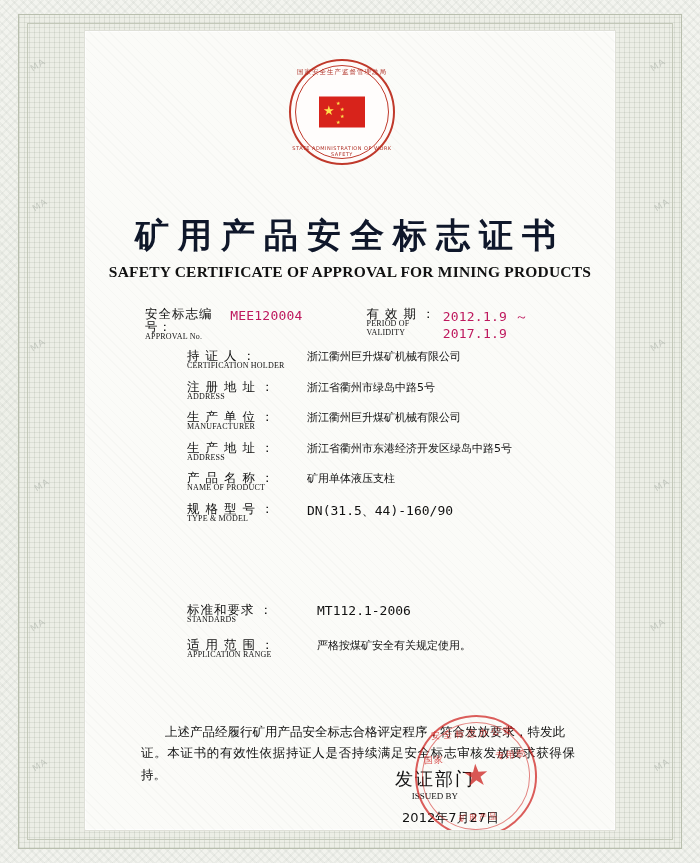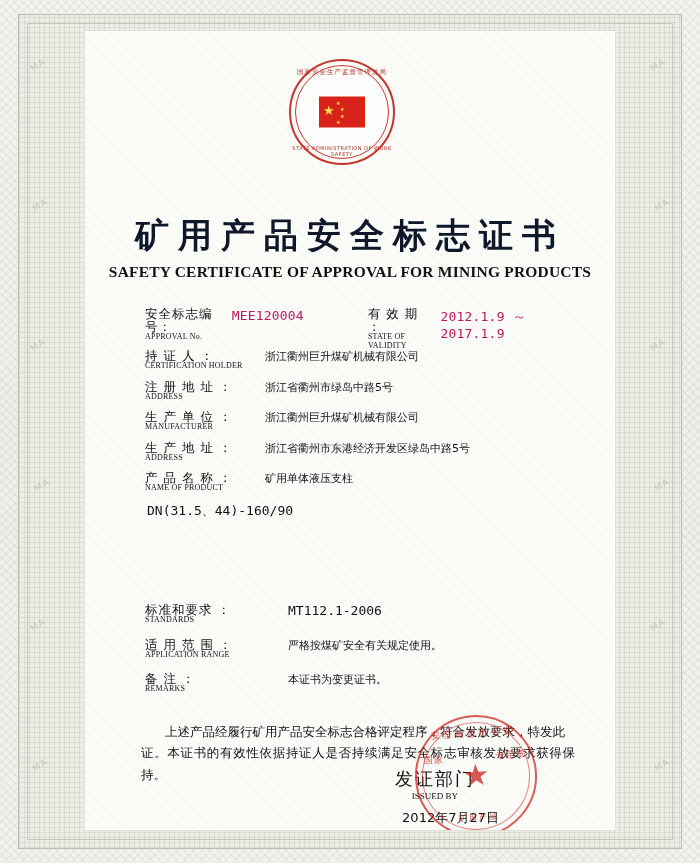--- a/index.html
+++ b/index.html
@@ -113,30 +113,30 @@
   .val{
     font-size:13px;color:#be185d;font-family:"DejaVu Sans Mono","Liberation Mono",monospace;
     letter-spacing:.2px;
   }
   .ap-no{margin-left:6px;padding-top:1px;}
   .validity{margin-left:64px;}
   .validity-val{margin-left:6px;padding-top:1px;}
 
   
   .fields{position:absolute;left:60px;right:40px;top:318px;}
-  .field{display:flex;align-items:flex-start;margin-bottom:9px;}
+  .field{display:flex;align-items:flex-start;margin-bottom:9px;margin-left:42px;}
   .field .lbl{min-width:118px;}
   .field .fv{
     font-size:11px;color:#111;padding-top:0px;margin-left:2px;
     font-family:"DejaVu Sans","Liberation Sans",sans-serif;
   }
   .field .fv.mono{font-family:"DejaVu Sans Mono","Liberation Mono",monospace;font-size:13px;}
 
   .fields2{position:absolute;left:60px;right:40px;top:572px;}
-  .fields2 .field{margin-bottom:13px;gap:13px;}
+  .fields2 .field{margin-bottom:13px;}
   .fields2 .field .lbl{min-width:128px;}
 
   
   .statement{
     position:absolute;left:56px;right:40px;top:690px;
     font-size:12.5px;color:#111;line-height:1.7;text-align:justify;
   }
   .statement .indent{text-indent:24px;display:block;}
 
   
@@ -220,21 +220,21 @@
     <div class="title-en">SAFETY CERTIFICATE OF APPROVAL FOR MINING PRODUCTS</div>
 
     <div class="row-approval">
       <div class="lbl">
         <span class="cn">安全标志编号：</span>
         <span class="en">APPROVAL No.</span>
       </div>
       <div class="val ap-no">MEE120004</div>
       <div class="lbl validity">
         <span class="cn">有 效 期 ：</span>
-        <span class="en">STATE OF VALIDITY</span>
+        <span class="en">PERIOD OF VALIDITY</span>
       </div>
       <div class="val validity-val">2012.1.9 ～ 2017.1.9</div>
     </div>
 
     <div class="fields">
 
       <div class="field">
         <div class="lbl">
           <span class="cn">持  证  人 ：</span>
           <span class="en">CERTIFICATION HOLDER</span>
@@ -268,20 +268,24 @@
 
       <div class="field">
         <div class="lbl">
           <span class="cn">产 品 名 称 ：</span>
           <span class="en">NAME OF PRODUCT</span>
         </div>
         <div class="fv">矿用单体液压支柱</div>
       </div>
 
       <div class="field">
+        <div class="lbl">
+          <span class="cn">规 格 型 号 ：</span>
+          <span class="en">TYPE &amp; MODEL</span>
+        </div>
         <div class="fv mono">DN(31.5、44)-160/90</div>
       </div>
     </div>
 
     <div class="fields2">
 
       <div class="field">
         <div class="lbl">
           <span class="cn">标准和要求 ：</span>
           <span class="en">STANDARDS</span>
@@ -290,27 +294,20 @@
       </div>
 
       <div class="field">
         <div class="lbl">
           <span class="cn">适 用 范 围 ：</span>
           <span class="en">APPLICATION RANGE</span>
         </div>
         <div class="fv">严格按煤矿安全有关规定使用。</div>
       </div>
 
-      <div class="field">
-        <div class="lbl">
-          <span class="cn">备      注 ：</span>
-          <span class="en">REMARKS</span>
-        </div>
-        <div class="fv">本证书为变更证书。</div>
-      </div>
     </div>
 
     <div class="statement">
       <span class="indent">上述产品经履行矿用产品安全标志合格评定程序，符合发放要求，特发此</span>
       <span>证。本证书的有效性依据持证人是否持续满足安全标志审核发放要求获得保持。</span>
     </div>
 
     <div class="issuer">
       <div class="cn">发证部门</div>
       <div class="en">ISSUED BY</div>

